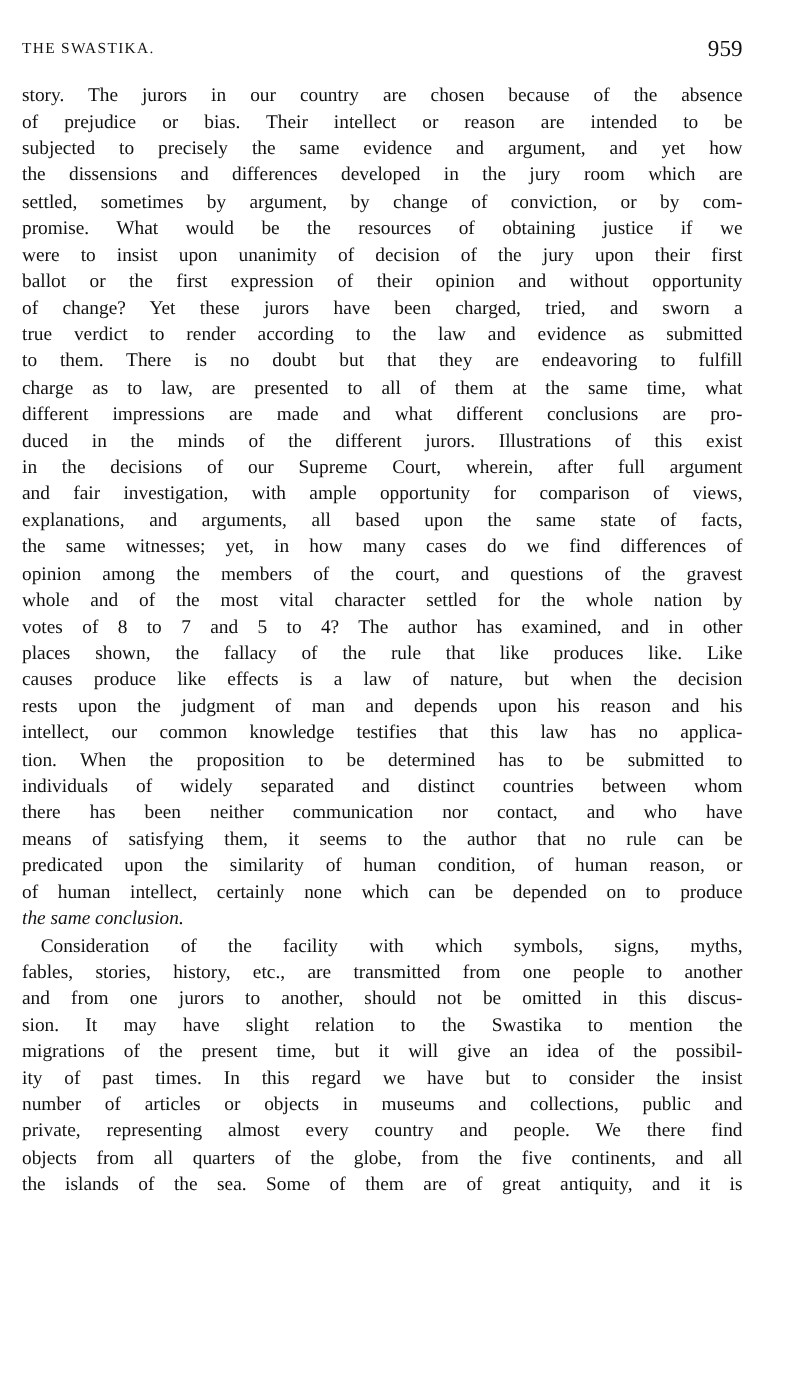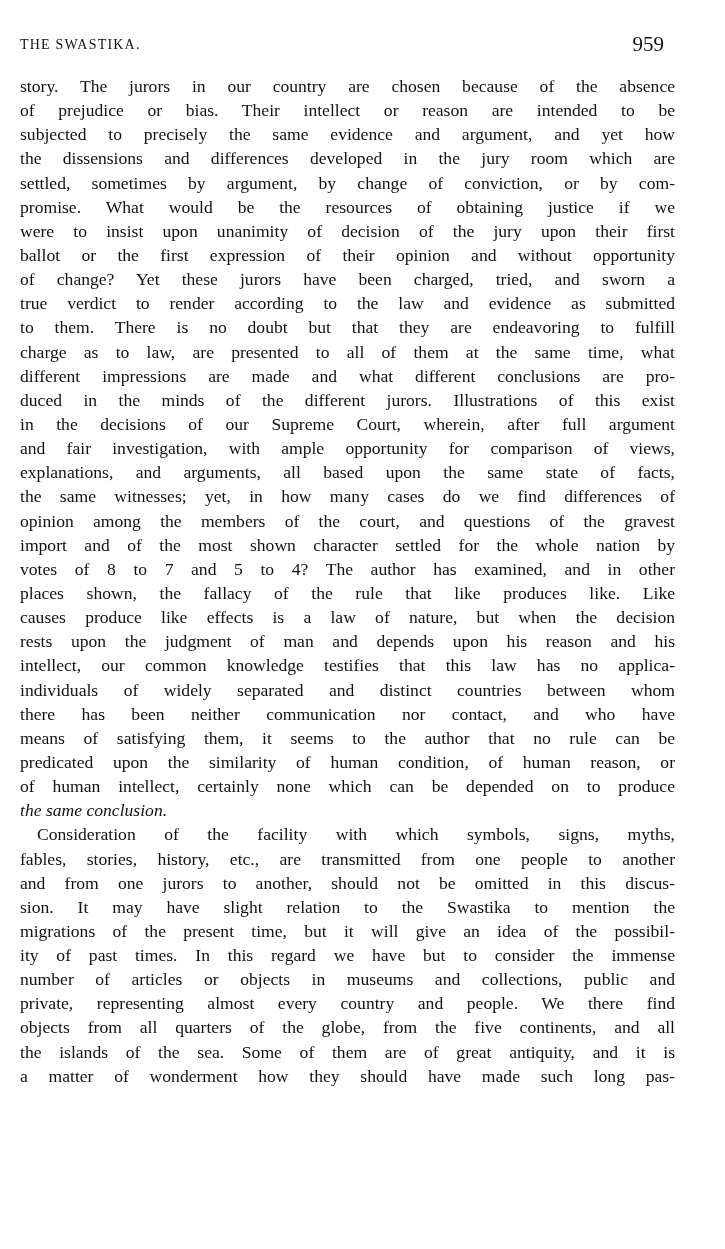--- a/index.html
+++ b/index.html
@@ -33,21 +33,21 @@
       position: absolute;
       left: 0;
       right: 0;
       text-align: left;
       font-size: 14px;
       letter-spacing: 1.2px;
       top: 5px;
     }
     .page-number {
       position: absolute;
-      right: 11px;
+      right: 0;
       top: 0;
       font-size: 21px;
     }
     .body-text {
       position: absolute;
       top: 74px;
       left: 20px;
       width: 655px;
     }
     .line {
@@ -92,41 +92,41 @@
       <span class="line">true verdict to render according to the law and evidence as submitted</span>
       <span class="line">to them. There is no doubt but that they are endeavoring to fulfill</span>
       <span class="line">charge as to law, are presented to all of them at the same time, what</span>
       <span class="line">different impressions are made and what different conclusions are pro-</span>
       <span class="line">duced in the minds of the different jurors. Illustrations of this exist</span>
       <span class="line">in the decisions of our Supreme Court, wherein, after full argument</span>
       <span class="line">and fair investigation, with ample opportunity for comparison of views,</span>
       <span class="line">explanations, and arguments, all based upon the same state of facts,</span>
       <span class="line">the same witnesses; yet, in how many cases do we find differences of</span>
       <span class="line">opinion among the members of the court, and questions of the gravest</span>
-      <span class="line">import and of the most shown character settled for the whole nation by</span>
+      <span class="line">whole and of the most vital character settled for the whole nation by</span>
       <span class="line">votes of 8 to 7 and 5 to 4? The author has examined, and in other</span>
       <span class="line">places shown, the fallacy of the rule that like produces like. Like</span>
       <span class="line">causes produce like effects is a law of nature, but when the decision</span>
       <span class="line">rests upon the judgment of man and depends upon his reason and his</span>
       <span class="line">intellect, our common knowledge testifies that this law has no applica-</span>
+      <span class="line">tion. When the proposition to be determined has to be submitted to</span>
       <span class="line">individuals of widely separated and distinct countries between whom</span>
       <span class="line">there has been neither communication nor contact, and who have</span>
       <span class="line">means of satisfying them, it seems to the author that no rule can be</span>
       <span class="line">predicated upon the similarity of human condition, of human reason, or</span>
       <span class="line">of human intellect, certainly none which can be depended on to produce</span>
       <span class="line last">the same conclusion.</span>
     </div>
     <div class="paragraph">
       <span class="line indent">Consideration of the facility with which symbols, signs, myths,</span>
       <span class="line">fables, stories, history, etc., are transmitted from one people to another</span>
       <span class="line">and from one jurors to another, should not be omitted in this discus-</span>
       <span class="line">sion. It may have slight relation to the Swastika to mention the</span>
       <span class="line">migrations of the present time, but it will give an idea of the possibil-</span>
-      <span class="line">ity of past times. In this regard we have but to consider the immense</span>
+      <span class="line">ity of past times. In this regard we have but to consider the insist</span>
       <span class="line">number of articles or objects in museums and collections, public and</span>
       <span class="line">private, representing almost every country and people. We there find</span>
       <span class="line">objects from all quarters of the globe, from the five continents, and all</span>
       <span class="line">the islands of the sea. Some of them are of great antiquity, and it is</span>
-      <span class="line">a matter of wonderment how they should have made such long pas-</span>
     </div>
   </div>
 
 </div>
 
 </body></html>

